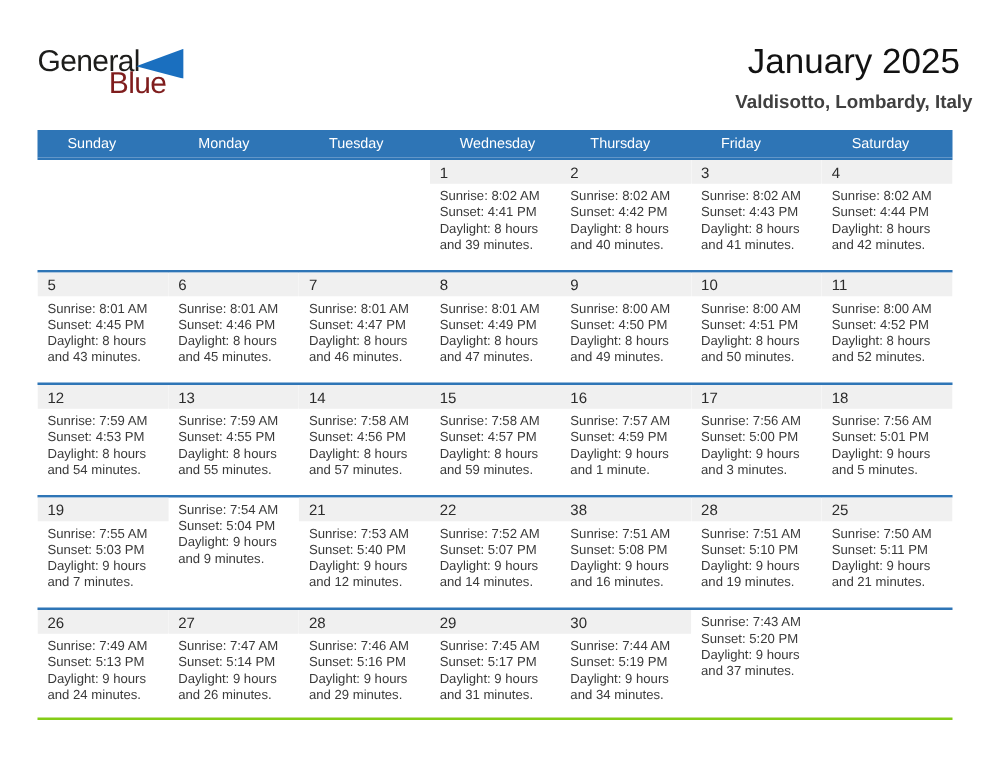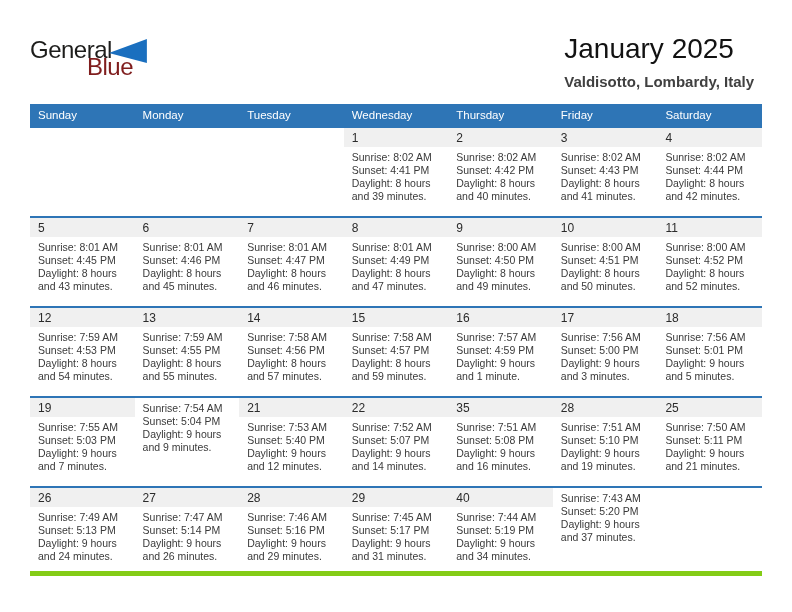--- a/index.html
+++ b/index.html
@@ -14,37 +14,37 @@
   .logo-row1 { display:flex; align-items:flex-start; }
   .logo-general { font-size:24px; line-height:24px; color:#1d1d1b; letter-spacing:-0.5px; }
   .logo-triangle {
     width:38px; height:24px; margin-left:-3px; margin-top:1px;
     background:#1a6fbf;
     clip-path:polygon(0 58%, 100% 0, 100% 100%);
   }
   .logo-blue { font-size:24px; line-height:22px; color:#7f1d1d; letter-spacing:-0.5px; margin:-7px 0 0 57px; }
 
   
-  .title-block { position:absolute; right:38px; top:34px; text-align:left;margin-left:12px; }
+  .title-block { position:absolute; right:14px; top:34px; text-align:center;margin-left:12px; }
   .month-title { font-size:28px; line-height:30px; color:#121212; font-weight:400; }
   .location-subtitle { font-size:15px; color:#404040; font-weight:700; margin-top:9px; }
 
   
   .calendar { position:absolute; left:30px; top:104px; width:732px; }
   .weekday-row {
     display:grid; grid-template-columns:repeat(7,1fr);
     background:#2e75b6; height:22px; align-items:center;
   }
-  .weekday { color:#ffffff; font-size:11.5px; padding-left:8px; }
+  .weekday { color:#ffffff; font-size:11.5px; padding-left:24px; }
 
   .week {
     display:grid; grid-template-columns:repeat(7,1fr);
     height:90px; box-sizing:border-box; border-top:2px solid #2e75b6;
   }
-  .week.last { border-bottom:5px solid #84cc16; }
+  .week.last { border-bottom:2px solid #84cc16; }
 
   .cell { overflow:hidden; }
   .band { height:19px; display:flex; align-items:center; }
   .cell.has-day .band { background:#f0f0f0; }
   .day-number { font-size:12px; color:#2b2b2b; padding-left:8px; }
   .details { padding:4px 2px 0 8px; font-size:10.5px; line-height:13px; color:#3a3a3a; }
   .details div { white-space:nowrap; }
 </style>
 </head>
 <body>
@@ -323,21 +323,21 @@
           </div>
           <div class="details">
             <div>Sunrise: 7:52 AM</div>
             <div>Sunset: 5:07 PM</div>
             <div>Daylight: 9 hours</div>
             <div>and 14 minutes.</div>
           </div>
         </div>
         <div class="cell has-day">
           <div class="band">
-            <span class="day-number">35</span>
+            <span class="day-number">38</span>
           </div>
           <div class="details">
             <div>Sunrise: 7:51 AM</div>
             <div>Sunset: 5:08 PM</div>
             <div>Daylight: 9 hours</div>
             <div>and 16 minutes.</div>
           </div>
         </div>
         <div class="cell has-day">
           <div class="band">
@@ -402,21 +402,21 @@
           </div>
           <div class="details">
             <div>Sunrise: 7:45 AM</div>
             <div>Sunset: 5:17 PM</div>
             <div>Daylight: 9 hours</div>
             <div>and 31 minutes.</div>
           </div>
         </div>
         <div class="cell has-day">
           <div class="band">
-            <span class="day-number">40</span>
+            <span class="day-number">30</span>
           </div>
           <div class="details">
             <div>Sunrise: 7:44 AM</div>
             <div>Sunset: 5:19 PM</div>
             <div>Daylight: 9 hours</div>
             <div>and 34 minutes.</div>
           </div>
         </div>
         <div class="cell has-day">
           <div class="details">

